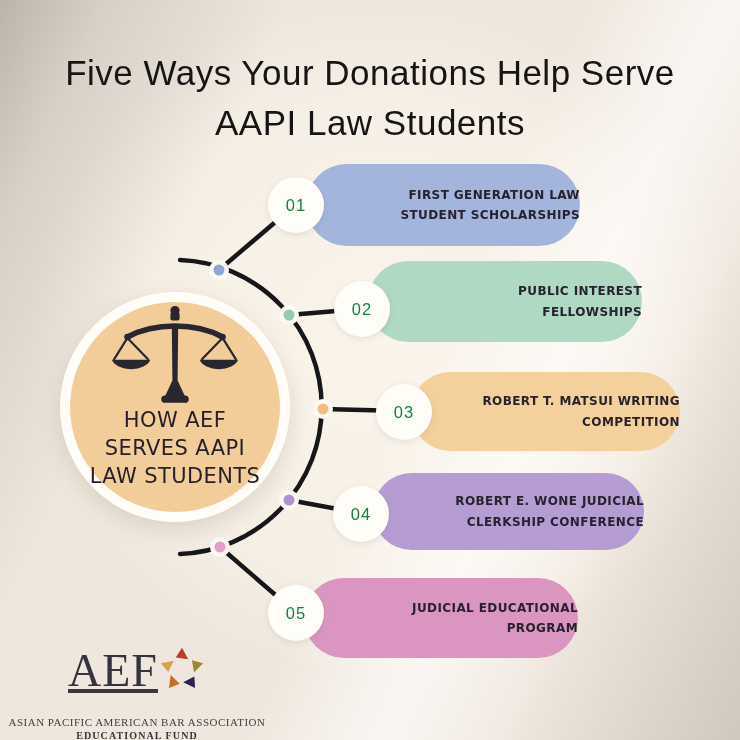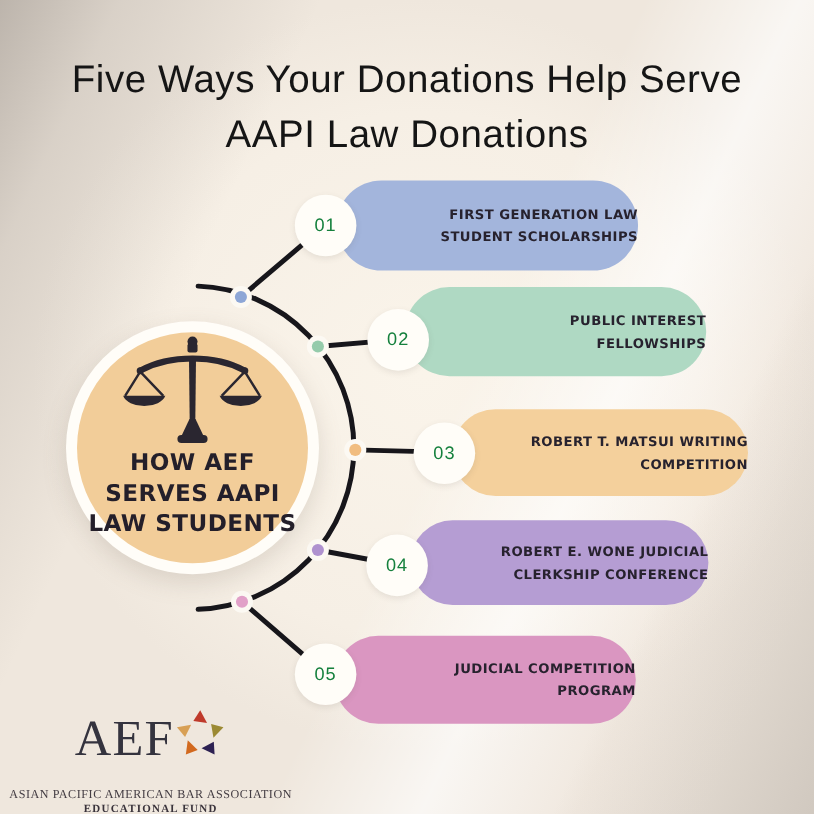--- a/index.html
+++ b/index.html
@@ -48,28 +48,28 @@
   }
   .center-inner{
     position:absolute;inset:10px;border-radius:50%;
     display:block;
   }
   .scales{position:absolute;left:50%;top:2px;transform:translateX(-50%);}
   .center-text{
     position:absolute;top:104px;left:0;width:100%;
     text-align:center;
     font-family:"DejaVu Sans", sans-serif;
-    font-weight:700;font-size:21px;line-height:28px;
+    font-weight:400;font-size:21px;line-height:28px;
     letter-spacing:.4px;color:#241f2a;
   }
   .logo{
     position:absolute;left:4px;top:644px;width:266px;z-index:2;
     text-align:center;color:#3c3640;
   }
-  .logo-row{display:flex;justify-content:center;height:52px;}
+  .logo-row{display:flex;align-items:center;justify-content:center;height:52px;text-decoration:underline;}
   .logo-aef{
     font-family:"Liberation Serif", serif;
     font-size:46px;letter-spacing:1px;color:#34333e;
   }
   .logo-line1{
     font-family:"Liberation Serif", serif;
     font-size:11px;letter-spacing:.5px;color:#443d43;margin-top:20px;
   }
   .logo-line2{
     font-family:"Liberation Serif", serif;
@@ -87,21 +87,21 @@
   .n4{left:333px;top:486px;}
   .n5{left:268px;top:585px;}
 </style>
 </head>
 <body>
 
 <div class="canvas">
 
   <div class="title">
     <div>Five Ways Your Donations Help Serve</div>
-    <div>AAPI Law Donations</div>
+    <div>AAPI Law Students</div>
   </div>
 
   <svg class="links" width="740" height="740" viewBox="0 0 740 740">
     <path class="link-stroke" d="M 180.1 260.1 A 147 147 0 0 1 180.1 553.9" fill="none" stroke-width="4.5" stroke-linecap="round" stroke="#17161b"></path>
     <path class="link-stroke" d="M219,270 L293,207" stroke-width="4.5" stroke-linecap="round" stroke="#17161b"></path>
     <path class="link-stroke" d="M289,315 L360,309" stroke-width="4.5" stroke-linecap="round" stroke="#17161b"></path>
     <path class="link-stroke" d="M323,409 L402,411" stroke-width="4.5" stroke-linecap="round" stroke="#17161b"></path>
     <path class="link-stroke" d="M289,500 L359,513" stroke-width="4.5" stroke-linecap="round" stroke="#17161b"></path>
     <path class="link-stroke" d="M220,547 L294,611" stroke-width="4.5" stroke-linecap="round" stroke="#17161b"></path>
 
@@ -172,21 +172,21 @@
     </div>
   </div>
   <div class="pill p4" style="background: rgb(181, 157, 211);">
     <div class="ptxt">
       <div>ROBERT E. WONE JUDICIAL</div>
       <div>CLERKSHIP CONFERENCE</div>
     </div>
   </div>
   <div class="pill p5" style="background: rgb(218, 150, 193);">
     <div class="ptxt">
-      <div>JUDICIAL COMPETITION</div>
+      <div>JUDICIAL EDUCATIONAL</div>
       <div>PROGRAM</div>
     </div>
   </div>
 
   <div class="numcircle n1">
       <span>01</span>
     </div>
   <div class="numcircle n2">
       <span>02</span>
     </div>

